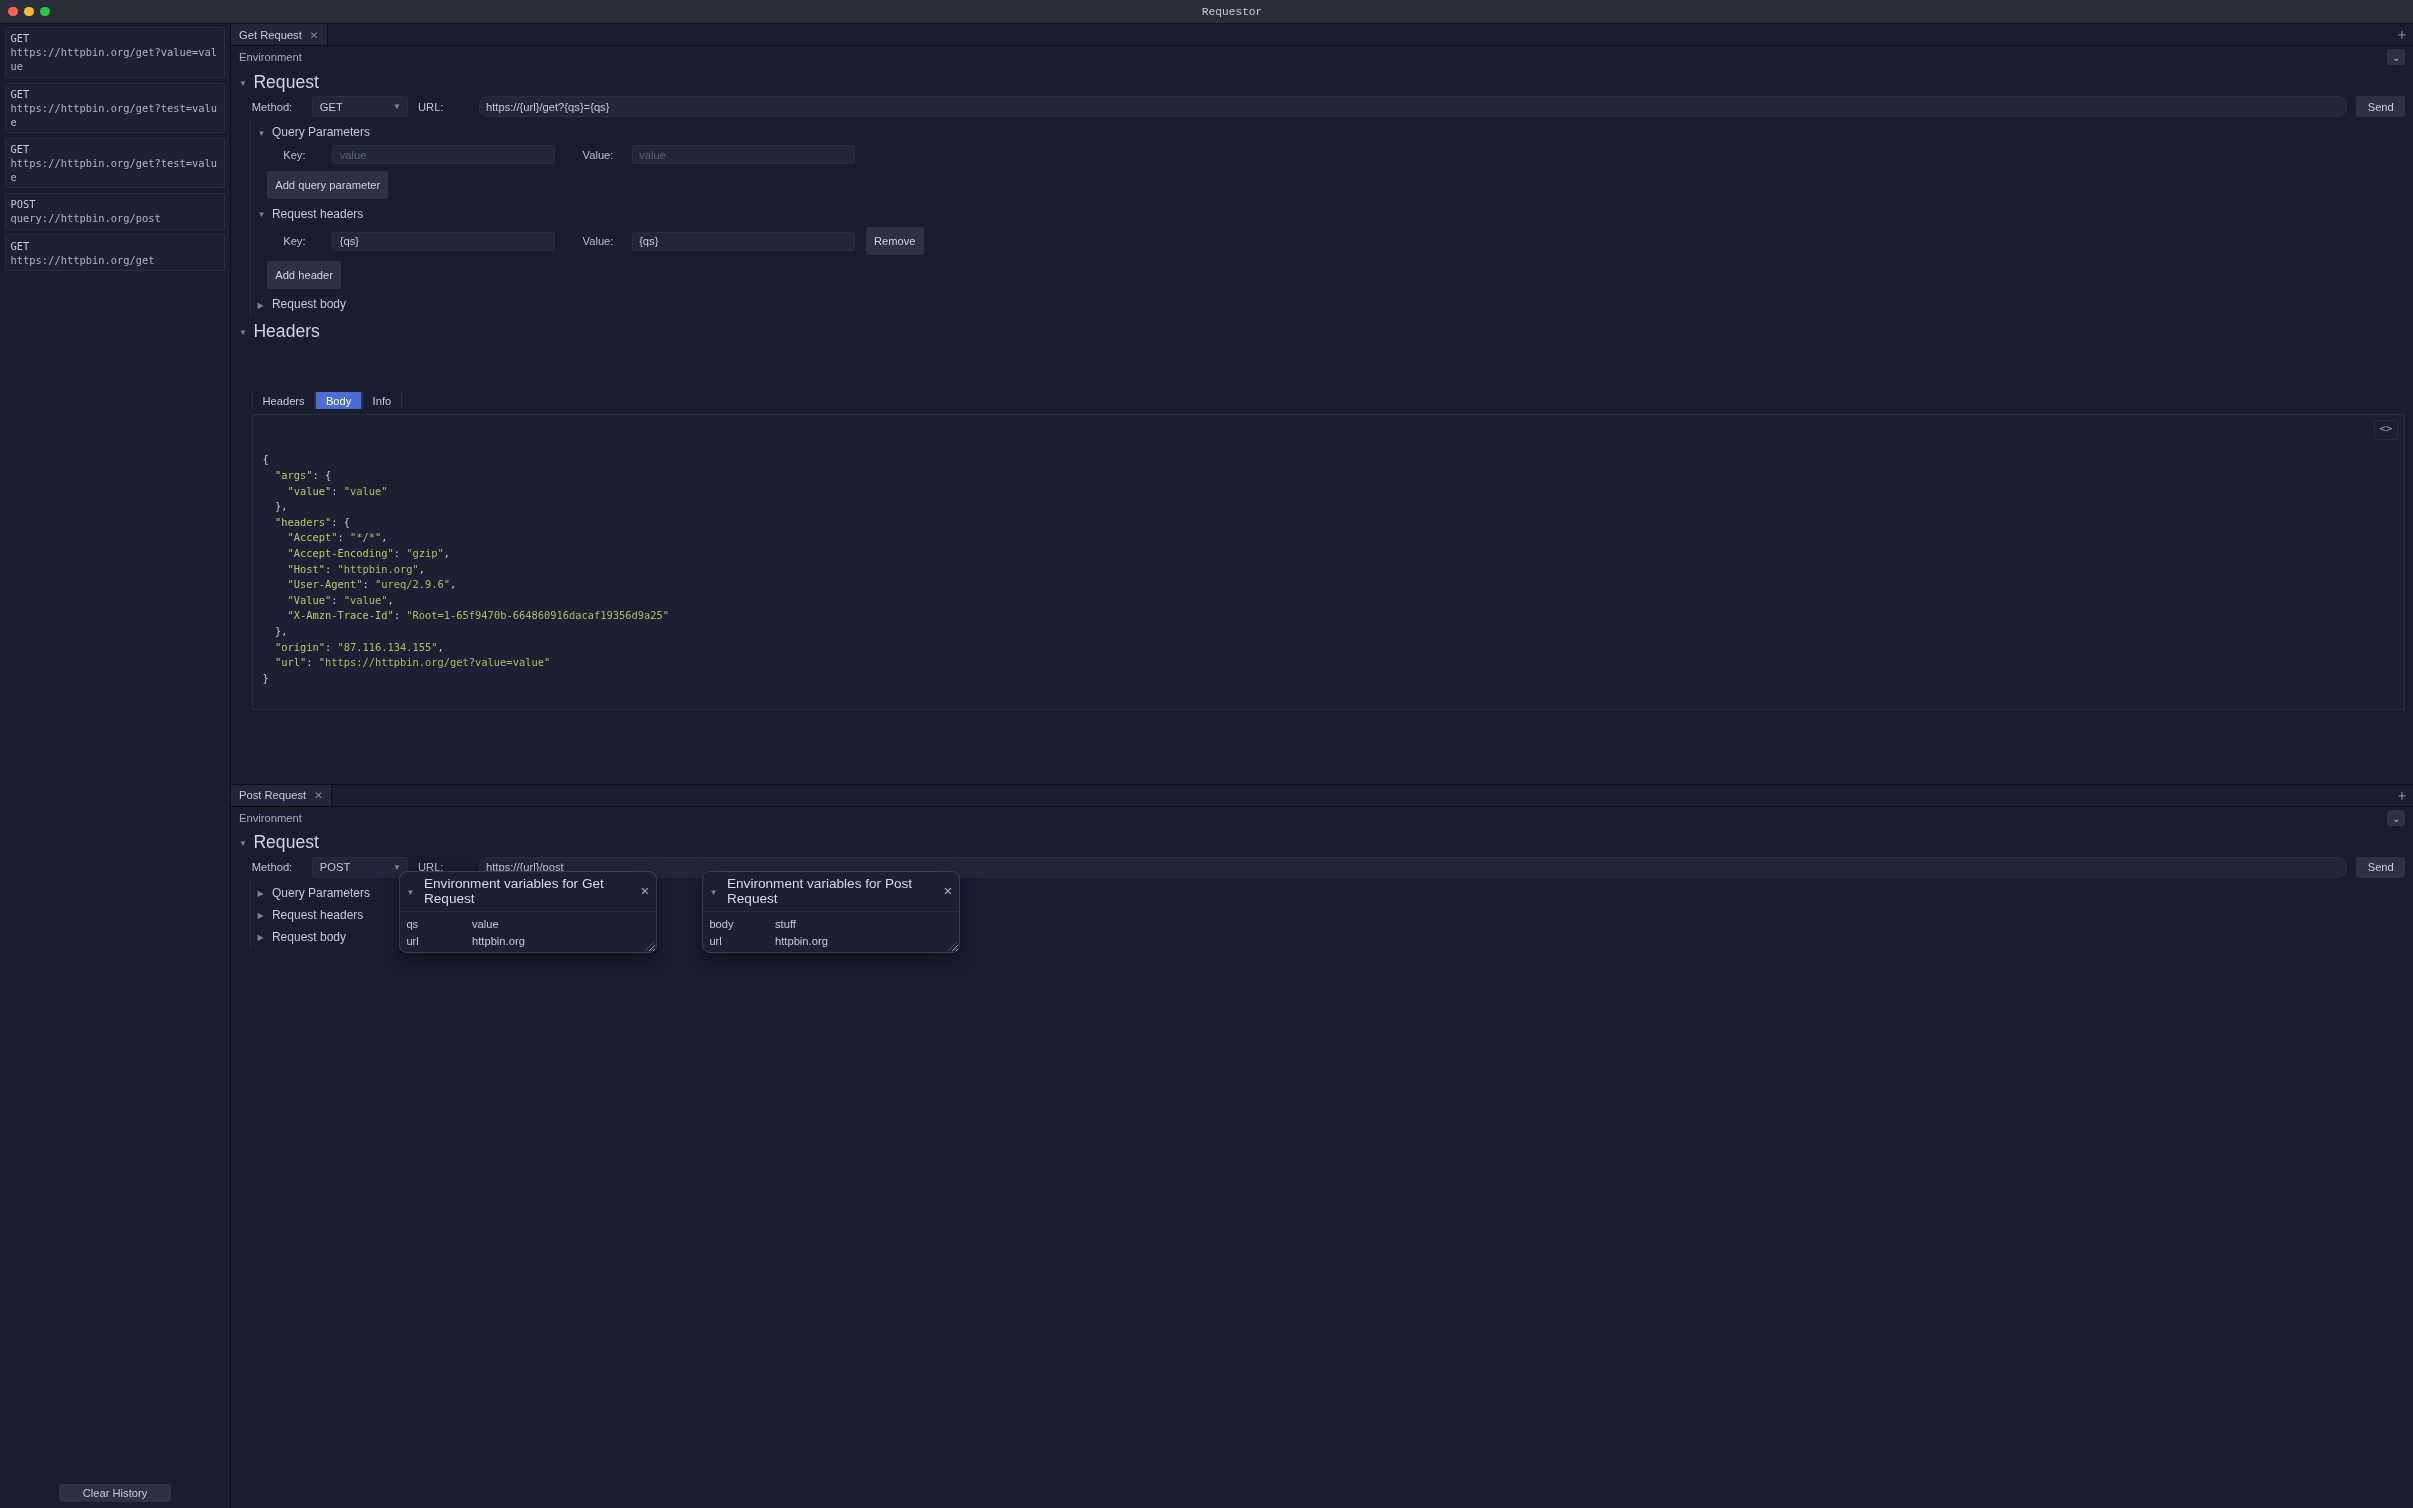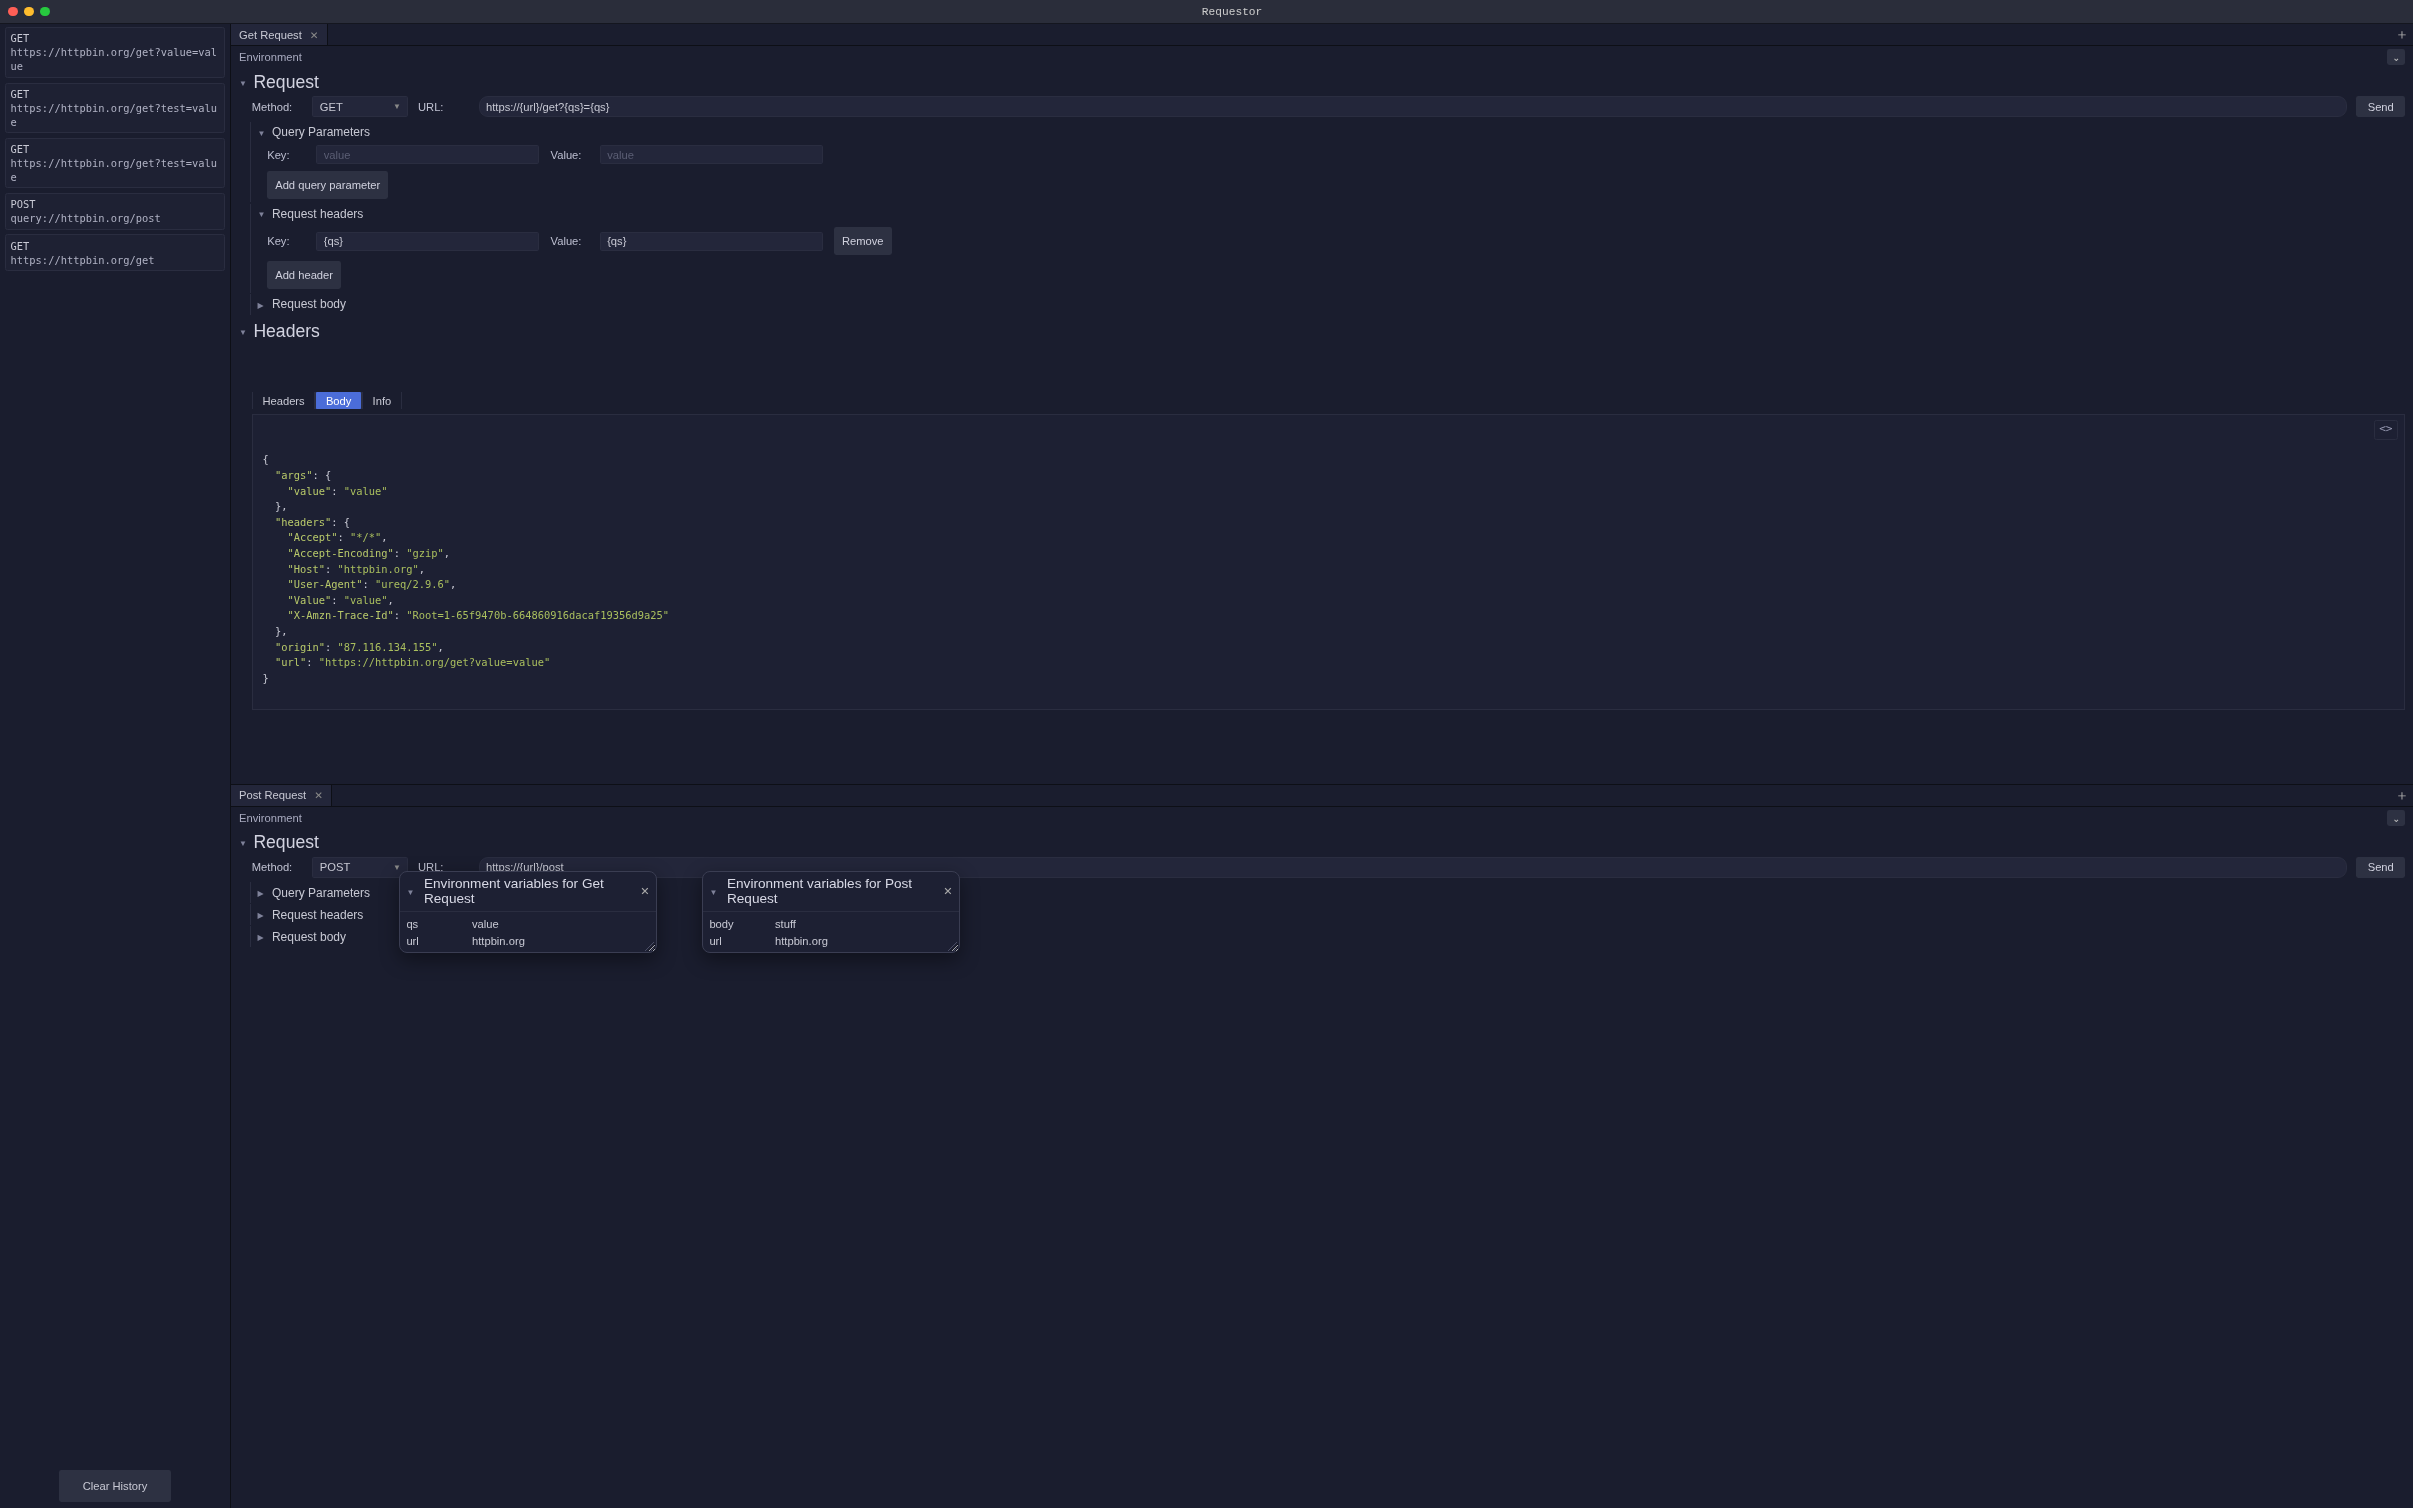--- a/index.html
+++ b/index.html
@@ -53,21 +53,21 @@
     line-height: 1.35;
     cursor: pointer;
   }
   .history-item .line1 { color: #c8c9d4; }
   .history-item .line2 { color: #b0b2c4; word-break: break-all; }
   .clear-history-wrap { padding: 6.4px; display:flex; justify-content:center; }
   .clear-history {
     background: #2d3142;
     border: none;
     color: #c8c9d4;
-    padding: 10px 24px;
+    padding: 3px 24px;
     border-radius: 2.4px;
     cursor: pointer;
     font-size: 11.2px;
   }
 
   
   .main { flex: 1; display: flex; flex-direction: column; background:#1a1d2e; }
   .pane { display: flex; flex-direction: column; position: relative; }
   .pane-top { flex: 1.05; border-bottom: 1.6px solid #0d0f16; }
   .pane-bottom { flex: 1; }
@@ -154,21 +154,21 @@
   .sub-header {
     display:flex; align-items:center; gap:3.2px;
     font-size: 12px; color:#c8c9d4;
     padding: 3.2px 0;
     cursor:pointer;
   }
   .kv-row {
     display:flex; align-items:center; gap:11.2px;
     padding: 3.2px 0 3.2px 9.6px;
   }
-  .kv-label { width:38px; color:#bdbfd1; }
+  .kv-label { width:38px; color:#bdbfd1;margin-left:16px; }
   .kv-input {
     width: 223px;
     background:#23263a; border:0.8px solid #2a2d40; color:#c8c9d4;
     height:19px; padding:0 6.4px; border-radius:1.6px; font-size:11.2px;
     outline:none;
   }
   .kv-input::placeholder { color:#5b5e74; }
 
   
   .resp-tabs {

